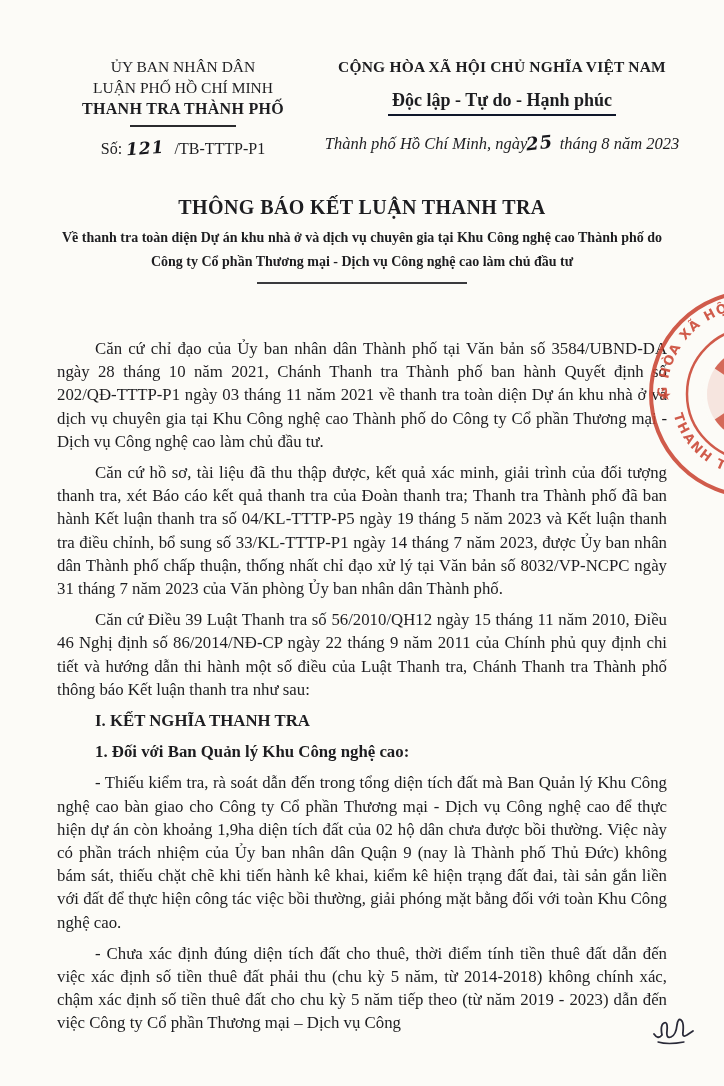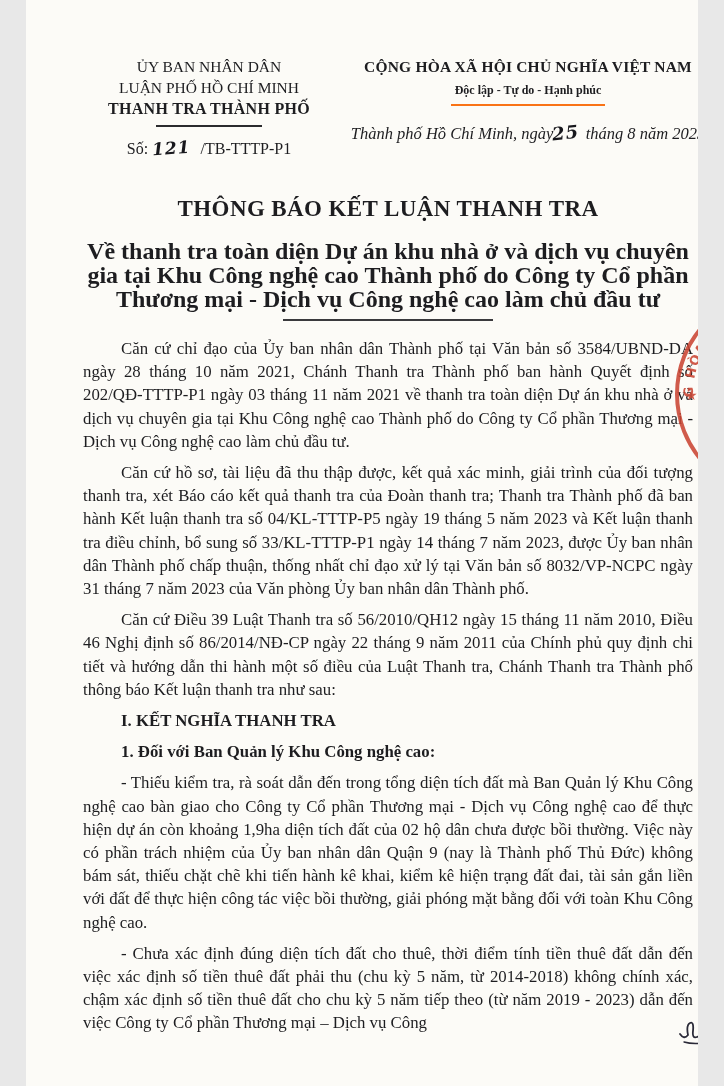--- a/index.html
+++ b/index.html
@@ -1,45 +1,45 @@
 <!DOCTYPE html>
 <html lang="vi"><head>
 <meta charset="utf-8">
 <style>
   html,body{margin:0;padding:0;background:#e8e8e8;}
   .page{
-    position:relative;width:672px;height:1086px;margin:0 auto;
+    position:relative;width:724px;height:1086px;margin:0 auto;
     background:#fcfbf7;overflow:hidden;
     font-family:"Liberation Serif","DejaVu Serif",serif;
     color:#1d1d20;
     -webkit-font-smoothing:antialiased;
   }
   
   .hdr-left{position:absolute;top:56px;left:60px;width:246px;text-align:center;}
   .hdr-left .l1,.hdr-left .l2{font-size:15.5px;line-height:21px;}
   .hdr-left .l3{font-size:16px;font-weight:bold;line-height:22px;letter-spacing:.3px;}
   .hdr-left .rule{width:106px;height:2px;background:#2b2b2e;margin:5px auto 11px;}
   .so-line{font-size:16px;white-space:nowrap;}
   .hand{
     font-family:"DejaVu Serif",serif;font-style:italic;font-weight:bold;
     display:inline-block;transform:rotate(-4deg);letter-spacing:1px;color:#17171c;
   }
   .so-line .hand{font-size:17px;margin:0 10px 0 4px;}
   .hdr-right{position:absolute;top:56px;left:302px;width:400px;text-align:center;}
   .hdr-right .n1{font-weight:bold;font-size:15.5px;line-height:21px;letter-spacing:.2px;}
   .hdr-right .n2{
-    display:inline-block;font-weight:bold;font-size:12px;line-height:22px;
-    border-bottom:2px solid #f97316;padding:0 4px 3px;margin-top:2px;
+    display:inline-block;font-weight:bold;font-size:18px;line-height:22px;
+    border-bottom:2px solid #0f172a;padding:0 4px 3px;margin-top:12px;
   }
   .dateline{font-style:italic;font-size:16.5px;margin-top:16px;white-space:nowrap;}
   .dateline .hand{font-size:18px;margin:0 2px 0 -5px;transform:rotate(-6deg);}
   
   .title-block{position:absolute;top:196px;left:52px;width:620px;text-align:center;}
-  .doc-title{font-weight:bold;font-size:23px;letter-spacing:.4px;}
-  .doc-subtitle{font-weight:bold;font-size:24px;line-height:24px;margin-top:17px;}
+  .doc-title{font-weight:bold;font-size:20px;letter-spacing:.4px;}
+  .doc-subtitle{font-weight:bold;font-size:14px;line-height:24px;margin-top:7px;}
   .title-rule{width:210px;height:2px;background:#3a3a3d;margin:8px auto 0;}
   
   .body-text{
     position:absolute;top:337px;left:57px;width:610px;
     font-size:16.8px;line-height:23.2px;text-align:justify;
   }
   .body-text p{margin:0 0 8px;text-indent:38px;}
   .body-text .sec-h{font-weight:bold;text-indent:38px;margin:3px 0 8px;text-align:left;}
   
   .stamp{position:absolute;top:282px;left:641px;width:224px;height:224px;opacity:.88;}

